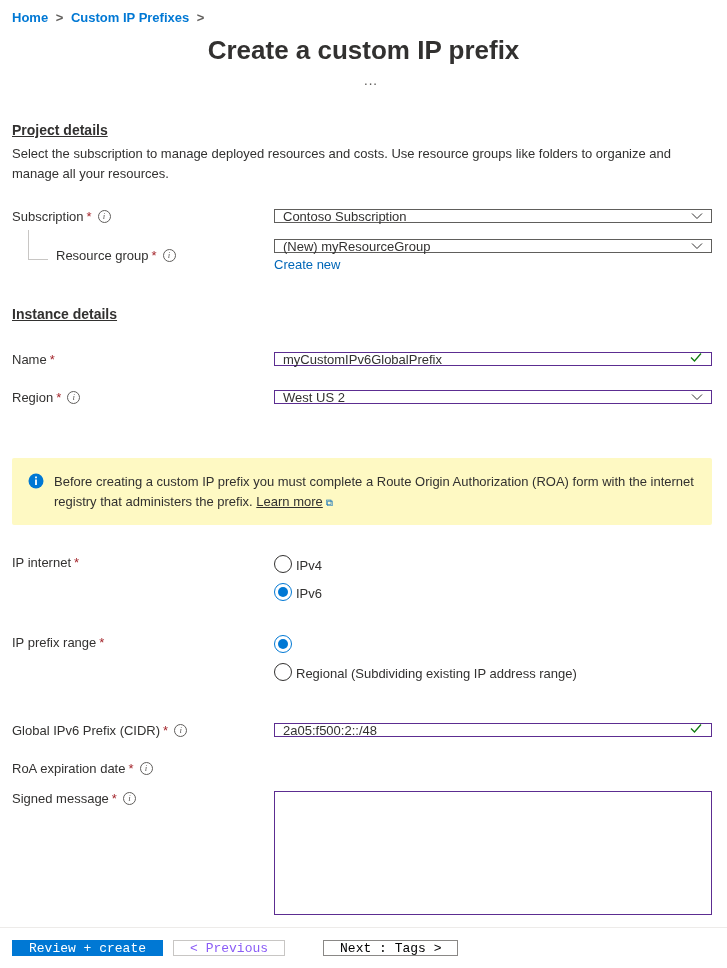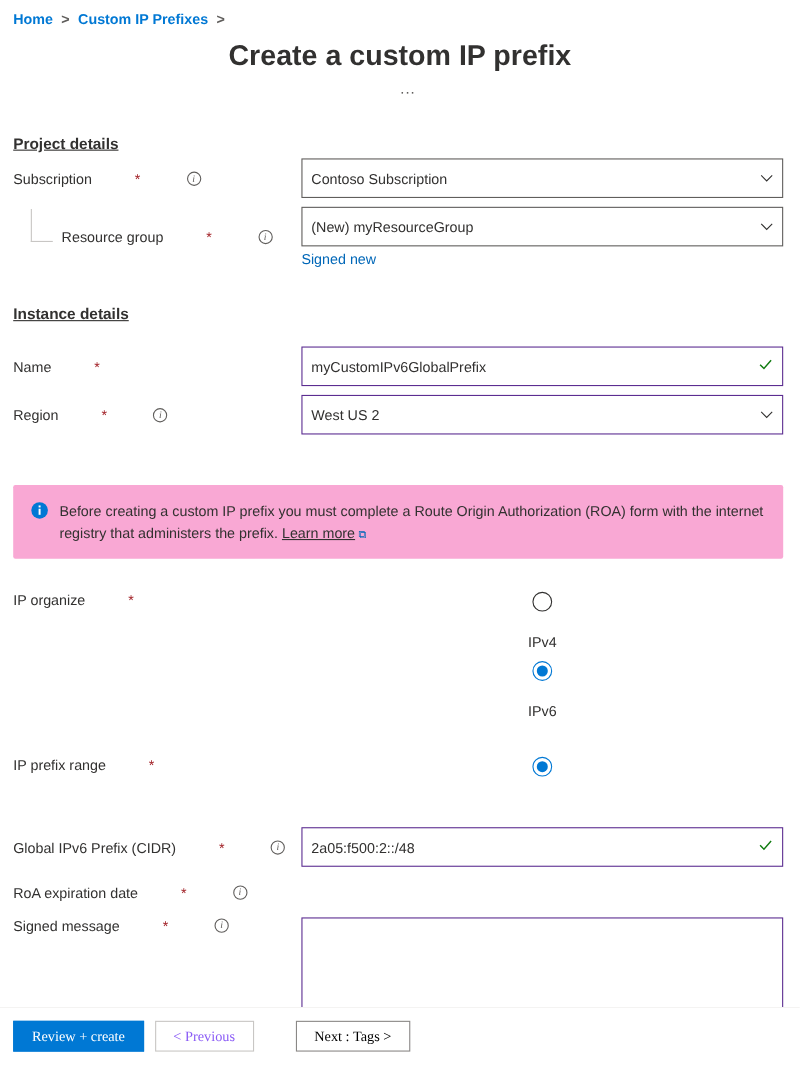--- a/index.html
+++ b/index.html
@@ -15,21 +15,21 @@
   .breadcrumb { font-size: 13px; padding: 2px 0 6px 0; color: #605e5c; font-weight: bold; }
   .breadcrumb a { color: #0078d4; text-decoration: none; }
   .breadcrumb .sep { color: #605e5c; margin: 0 4px; }
   .title-row { display: flex; align-items: center; margin-bottom: 32px; flex-direction: column; }
   h1 { font-size: 26px; font-weight: 600; margin: 4px 0 0 0; }
   .more-icon { margin-left: 14px; color: #605e5c; font-size: 14px; line-height: 1; padding-top: 10px; cursor: pointer; }
   .section-heading { font-size: 14px; font-weight: 600; margin-bottom: 6px; text-decoration: underline; }
   .section-desc { font-size: 13px; color: #323130; line-height: 1.5; margin-bottom: 18px; max-width: 680px; }
   .form-row { display: flex; align-items: center; min-height: 30px; margin-bottom: 8px; }
   .form-row.align-top { align-items: flex-start; }
-  .label-col { width: 262px; flex-shrink: 0; display: flex; align-items: center; font-size: 13px; gap: 36px; }
+  .label-col { width: 262px; flex-shrink: 0; display: flex; align-items: center; font-size: 13px; }
   .label-col.indent { padding-left: 44px; position: relative; }
   .indent-line {
     position: absolute;
     left: 16px; top: -18px;
     width: 20px; height: 30px;
     border-left: 1px solid #c8c6c4;
     border-bottom: 1px solid #c8c6c4;
   }
   .req { color: #a4262c; margin-left: 3px; }
   .info-icon {
@@ -41,21 +41,21 @@
     font-size: 9px; line-height: 1;
     color: #605e5c;
     margin-left: 6px;
     font-style: italic;
     font-family: Georgia, serif;
     cursor: pointer;
   }
   .ctrl-col { flex: 1; max-width: 438px; }
   .select, .input {
     width: 100%;
-    height: 36px;
+    height: 14px;
     border: 1px solid #605e5c;
     padding: 0 26px 0 8px;
     font-size: 13px;
     font-family: inherit;
     background: #fff;
     position: relative;
     display: flex;
     align-items: center;
     cursor: pointer;
   }
@@ -75,36 +75,36 @@
     font-family: inherit;
     resize: none;
     background: #fff;
   }
   .link { color: #0067b8; font-size: 13px; cursor: pointer; text-decoration: none; }
   .sub-row { margin-top: 4px; }
   .spacer-sm { height: 16px; }
   .spacer-md { height: 26px; }
   .info-banner {
     display: flex;
-    background: #f9a8d4;
+    background: #fef9c3;
     border-radius: 2px;
     padding: 14px 16px;
     margin: 12px 0 30px 0;
     max-width: 700px;
   }
   .info-banner .banner-icon {
     flex-shrink: 0;
     margin-right: 10px;
     margin-top: 1px;
   }
   .info-banner .banner-text { font-size: 13px; line-height: 1.5; }
   .learn-link { text-decoration: underline; color: #323130; cursor: pointer; }
   .ext-icon { font-size: 10px; margin-left: 3px; color: #0067b8; }
   .radio-group { display: flex; flex-direction: column; gap: 10px; }
-  .radio-row { display: flex; align-items: center; gap: 20px; cursor: pointer; flex-direction: column; }
+  .radio-row { display: flex; align-items: flex-end; gap: 4px; cursor: pointer; }
   .radio {
     width: 18px; height: 18px; border-radius: 50%;
     border: 1px solid #323130;
     display: flex; align-items: center; justify-content: center;
     flex-shrink: 0;
   }
   .radio.checked { border-color: #0078d4; }
   .radio.checked::after {
     content: ""; width: 10px; height: 10px; border-radius: 50%; background: #0078d4;
   }
@@ -112,24 +112,24 @@
     position: fixed;
     bottom: 0; left: 0;
     width: 727px;
     border-top: 1px solid #edebe9;
     padding: 12px;
     background: #fff;
     display: flex;
     gap: 10px;
   }
   .btn {
-    height: 28px;
+    height: 16px;
     padding: 0 16px;
     font-size: 13px;
-    font-family: Liberation Serif, serif;
+    font-family: Liberation Mono, monospace;
     border: 1px solid #8a8886;
     background: #fff;
     cursor: pointer;
     display: inline-flex;
     align-items: center;
   }
   .btn.primary { background: #0078d4; border-color: #0078d4; color: #fff; font-weight: 400; }
   .btn:disabled { color: #8b5cf6; border-color: #c8c6c4; cursor: default; }
   .footer-gap { width: 18px; }
   .content-bottom-pad { height: 70px; }
@@ -144,20 +144,21 @@
     <a href="#">Custom IP Prefixes</a>
     <span class="sep">&gt;</span>
   </div>
 
   <div class="title-row">
     <h1>Create a custom IP prefix</h1>
     <span class="more-icon">···</span>
   </div>
 
   <div class="section-heading">Project details</div>
+  <div class="section-desc">Select the subscription to manage deployed resources and costs. Use resource groups like folders to organize and manage all your resources.</div>
 
   <div class="form-row">
     <div class="label-col">
       <span>Subscription</span>
         <span class="req">*</span>
       <span class="info-icon">i</span>
     </div>
     <div class="ctrl-col">
       <div class="select">
         <span>Contoso Subscription</span>
@@ -179,21 +180,21 @@
     </div>
     <div class="ctrl-col">
       <div class="select">
         <span>(New) myResourceGroup</span>
         <span class="chevron">
           <svg width="12" height="12" viewBox="0 0 12 12">
               <path d="M1 3.5 L6 8.5 L11 3.5" stroke="#323130" stroke-width="1" fill="none"></path>
             </svg>
         </span>
       </div>
-      <div class="sub-row"><a class="link">Signed new</a></div>
+      <div class="sub-row"><a class="link">Create new</a></div>
     </div>
   </div>
 
   <div class="spacer-md"></div>
 
   <div class="section-heading">Instance details</div>
   <div class="spacer-sm"></div>
 
   <div class="form-row">
     <div class="label-col">
@@ -241,21 +242,21 @@
         </svg>
     </span>
     <div class="banner-text">
       <span>Before creating a custom IP prefix you must complete a Route Origin Authorization (ROA) form with the internet registry that administers the prefix. </span>
       <a class="learn-link">Learn more</a><span class="ext-icon">⧉</span>
     </div>
   </div>
 
   <div class="form-row align-top">
     <div class="label-col">
-      <span>IP organize</span>
+      <span>IP internet</span>
         <span class="req">*</span>
     </div>
     <div class="ctrl-col">
       <div class="radio-group">
         <div class="radio-row">
           <span class="radio"></span>
           <span>IPv4</span>
         </div>
         <div class="radio-row">
           <span class="radio checked"></span>
@@ -270,20 +271,24 @@
   <div class="form-row align-top">
     <div class="label-col">
       <span>IP prefix range</span>
         <span class="req">*</span>
     </div>
     <div class="ctrl-col">
       <div class="radio-group">
         <div class="radio-row">
           <span class="radio checked"></span>
         </div>
+        <div class="radio-row">
+          <span class="radio"></span>
+          <span>Regional (Subdividing existing IP address range)</span>
+        </div>
       </div>
     </div>
   </div>
 
   <div class="spacer-md"></div>
 
   <div class="form-row">
     <div class="label-col">
       <span>Global IPv6 Prefix (CIDR)</span>
         <span class="req">*</span>

